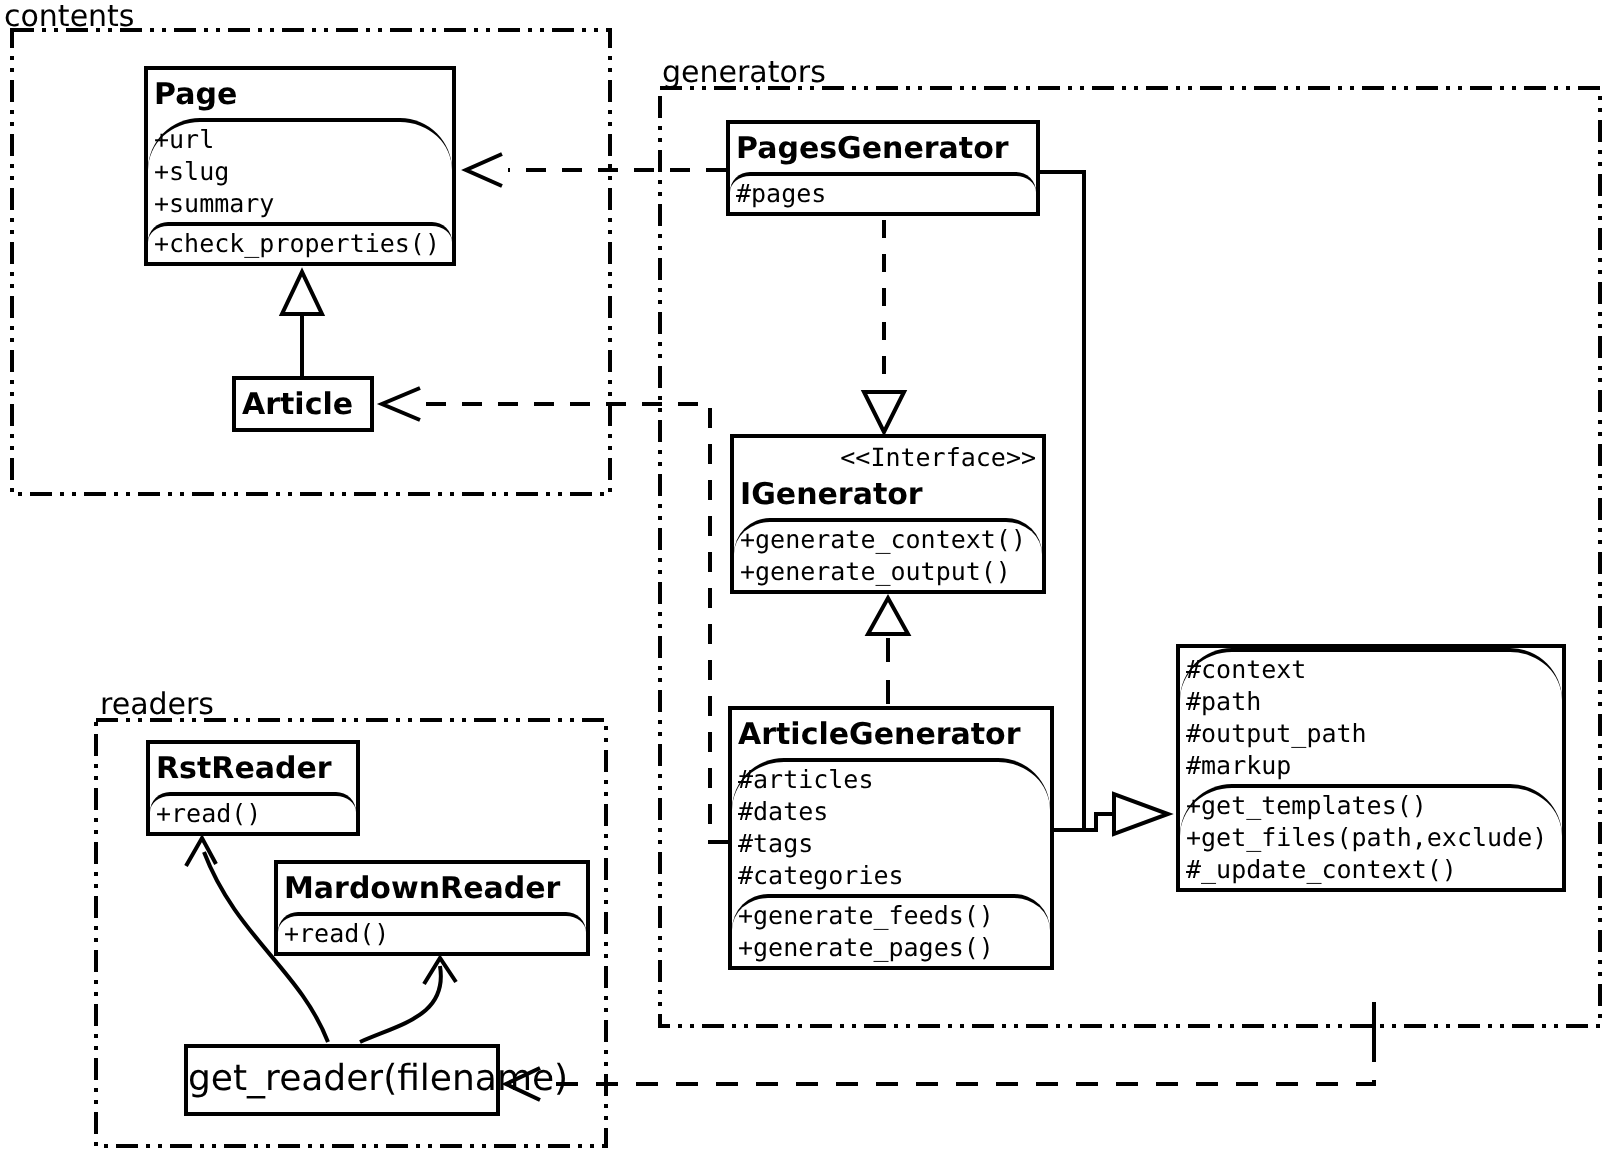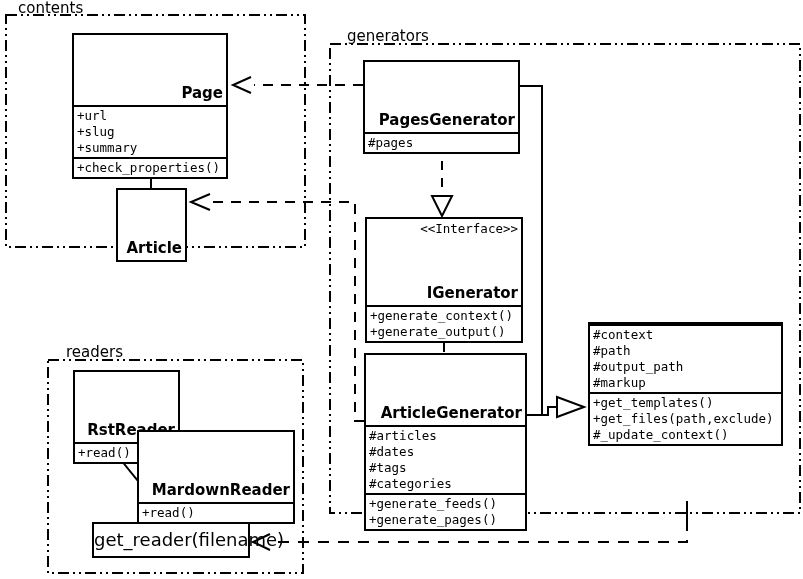--- a/index.html
+++ b/index.html
@@ -1,23 +1,23 @@
 <!DOCTYPE html>
 <html><head>
 <meta charset="utf-8">
 <style>
   html,body{margin:0;padding:0;background:#fff;}
   #canvas{position:relative;width:803px;height:579px;background:#fff;overflow:hidden;
           font-family:"DejaVu Sans",sans-serif;color:#000;}
   svg.layer{position:absolute;left:0;top:0;pointer-events:none;}
-  .pkg-label{position:absolute;font-size:15px;line-height:16px;color:#000;white-space:nowrap;margin-left:16px;}
+  .pkg-label{position:absolute;font-size:15px;line-height:16px;color:#000;white-space:nowrap;}
   .cls{position:absolute;background:#fff;border:2px solid #000;box-sizing:content-box;}
   .ct{font-family:"DejaVu Sans",sans-serif;font-weight:bold;font-size:15px;line-height:22px;
-      text-align:right;padding:1px 3px;white-space:nowrap;margin-top:46px;}
-  .cc{border-top:2px solid #000;padding:1px 3px;}
+      text-align:left;padding:1px 3px;white-space:nowrap;}
+  .cc{border-top:2px solid #000;padding:1px 3px;border-radius:26px;}
   .ml{font-family:"DejaVu Sans Mono","Liberation Mono",monospace;font-size:12.5px;line-height:16px;white-space:pre;}
   .stereo{font-family:"DejaVu Sans Mono","Liberation Mono",monospace;font-size:12.5px;line-height:16px;text-align:right;white-space:pre;}
   .fnbox{position:absolute;background:#fff;border:2px solid #000;text-align:center;
          font-size:18px;line-height:32px;height:32px;white-space:nowrap;}
 </style>
 </head>
 <body>
 
 <div id="canvas">
 

